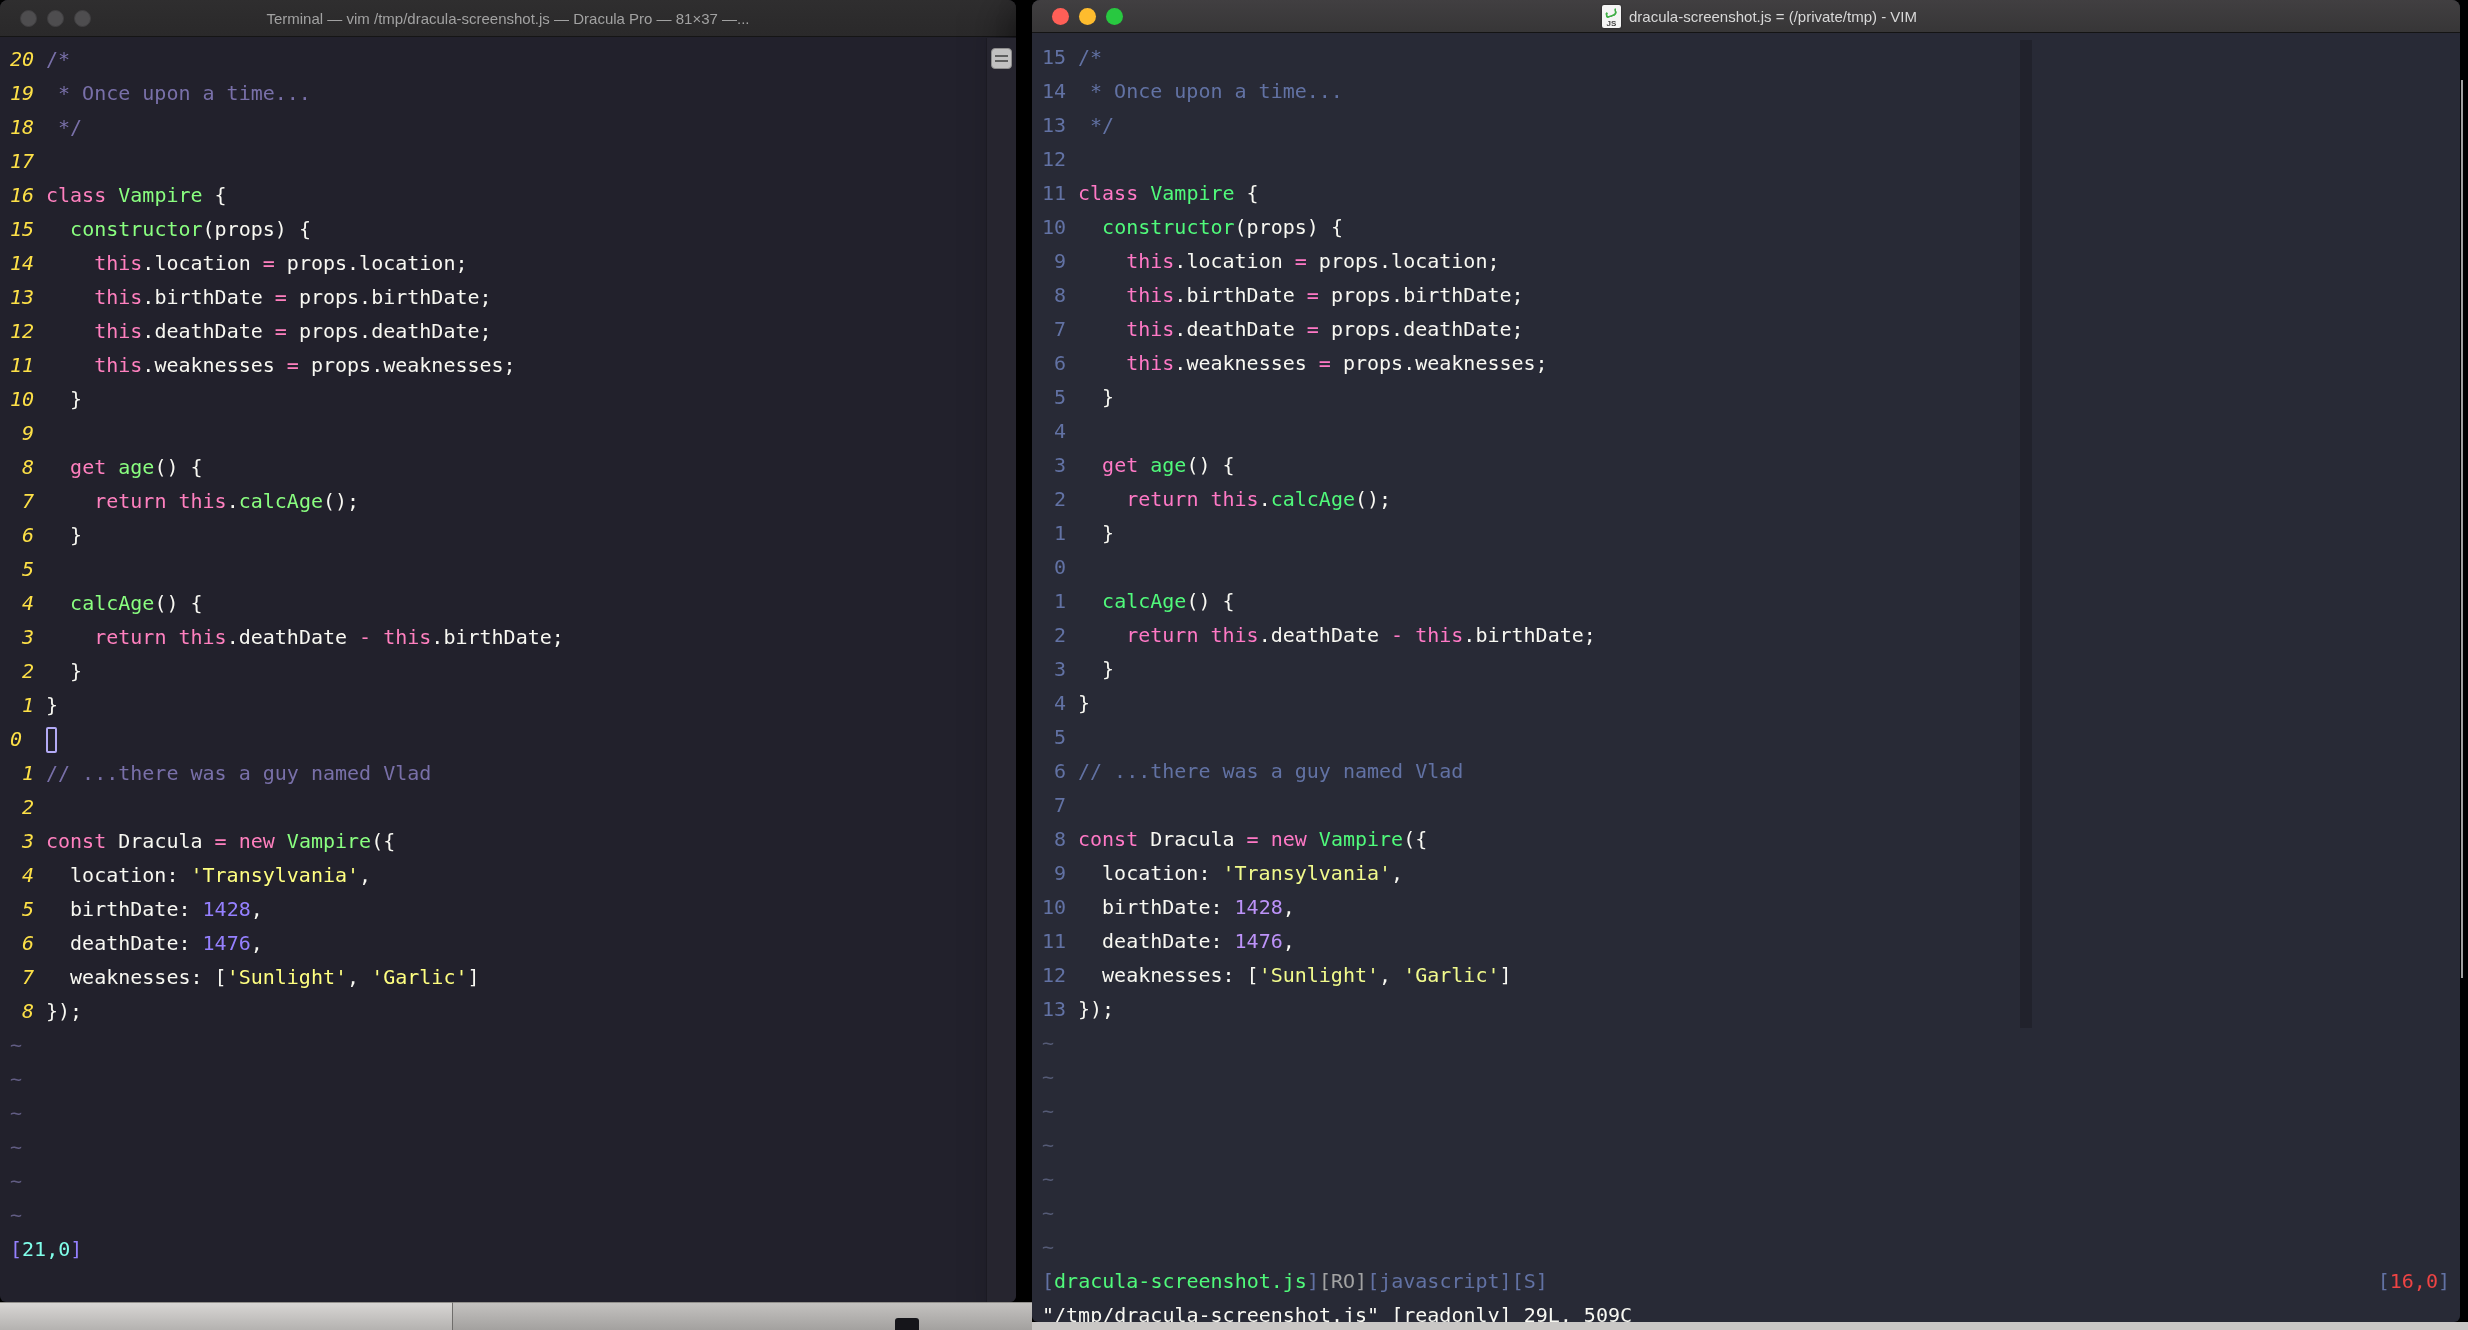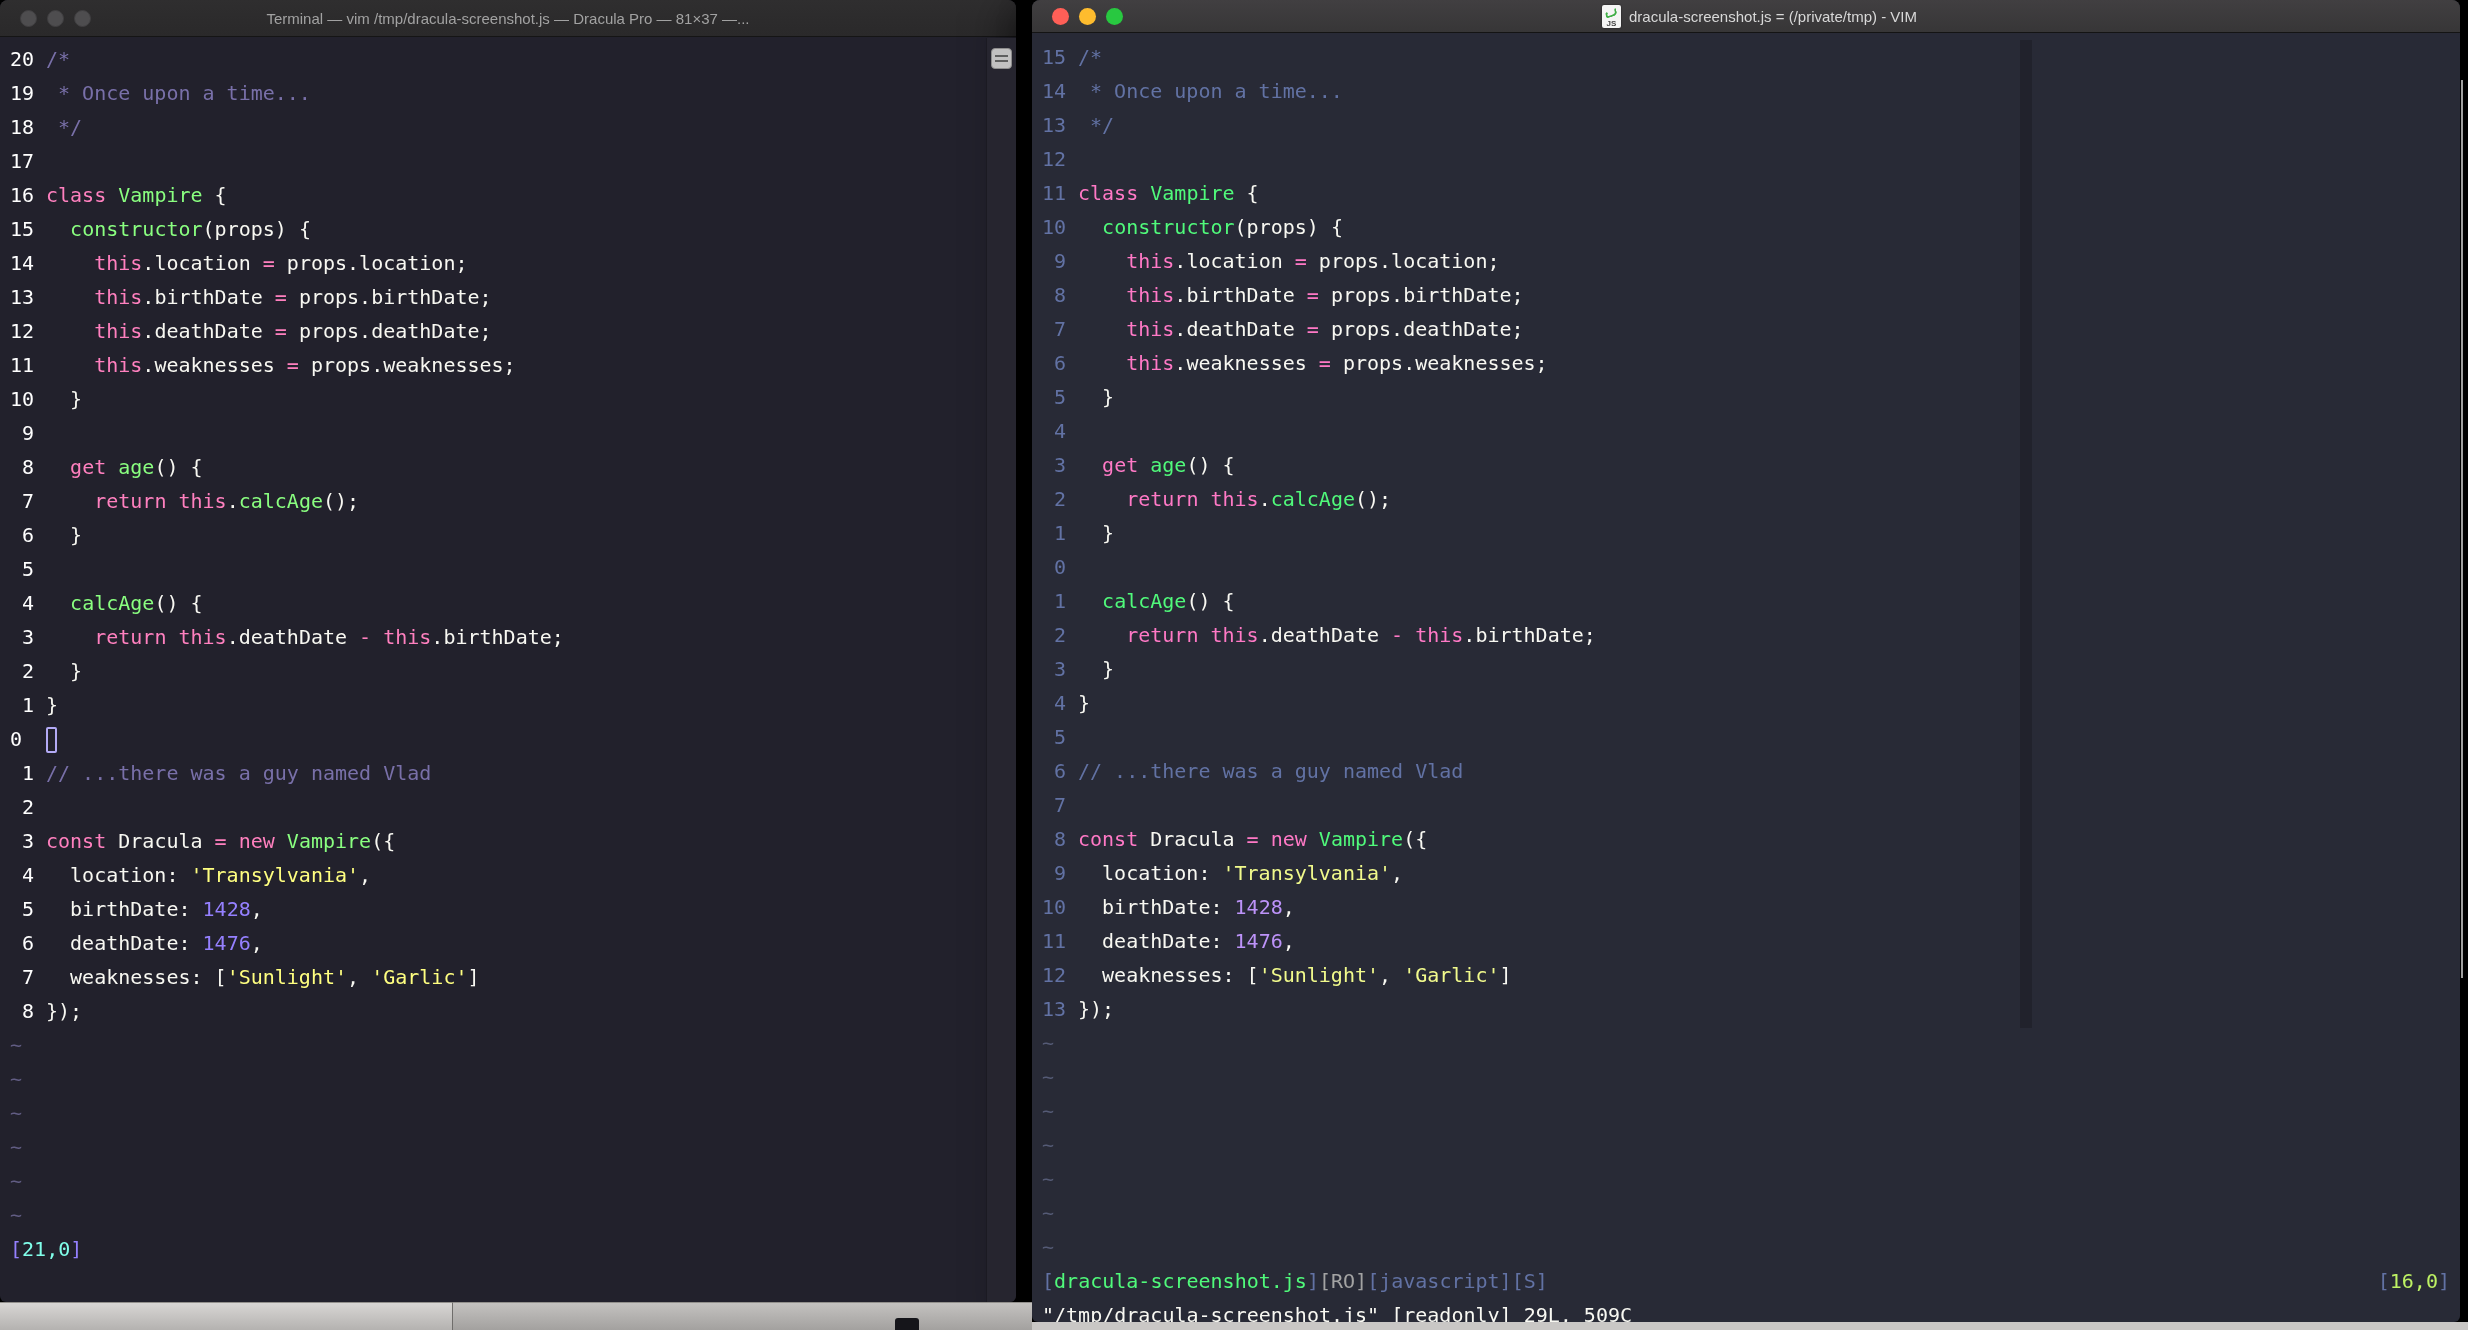--- a/index.html
+++ b/index.html
@@ -20,21 +20,21 @@
   .gray  { background:#4e4d4f; border:1px solid #403f41; }
   .red    { background:#ff5f57; } .yellow { background:#febc2e; } .green-l { background:#28c840; }
 
   .content { position:relative; padding:5px 0 0 10px; z-index:1; }
   .row { height:34px; line-height:34px; font-size:20px; display:flex; white-space:pre; }
   .num { width:24px; flex:none; text-align:right; margin-right:12px; }
   .num-cur { text-align:left; }
   .code { white-space:pre; }
   .tilde-row { height:34px; line-height:34px; font-size:20px; }
 
-  .win-left .num { color:#ffffff; }
+  .win-left .num { color:#fde047;font-style:italic; }
   .win-left .tilde { color:#625d84; }
   .win-left .c-fg{color:#f8f8f2} .win-left .c-comment{color:#7970a9}
   .win-left .c-pink{color:#ff80bf} .win-left .c-green{color:#8aff80}
   .win-left .c-yellow{color:#ffff80} .win-left .c-purple{color:#9580ff}
   .win-left .c-sbr{color:#9580ff} .win-left .c-sfile{color:#8aff80}
   .win-left .c-sft{color:#7970a9} .win-left .c-scur{color:#80ffea}
 
   .cursor-hollow { display:inline-block; width:11px; height:26px; border:2px solid #b3aaf5;
                    border-radius:2px; position:relative; top:5px; }
 
@@ -58,21 +58,21 @@
                display:flex; align-items:center; justify-content:center; gap:8px;
                font-family:"Liberation Sans", sans-serif; font-size:15px; color:#d8d8d8; }
   .win-right .content { padding-top:7px; }
 
   .win-right .num { color:#6272a4; }
   .win-right .tilde { color:#555b76; }
   .win-right .c-fg{color:#f8f8f2} .win-right .c-comment{color:#6272a4}
   .win-right .c-pink{color:#ff79c6} .win-right .c-green{color:#50fa7b}
   .win-right .c-yellow{color:#f1fa8c} .win-right .c-purple{color:#bd93f9}
   .win-right .c-sbr{color:#6272a4} .win-right .c-sfile{color:#50fa7b}
-  .win-right .c-sft{color:#6272a4} .win-right .c-scur{color:#bef264}
+  .win-right .c-sft{color:#6272a4} .win-right .c-scur{color:#ef4444}
   .win-right .c-sro{color:#a3a3a3}
   .win-right .statusline { padding-right:10px; }
   .cmdline { color:#f8f8f2; }
 
   .colorcolumn { position:absolute; left:988px; top:40px; width:12px; height:988px;
                  background:#21222c; z-index:0; }
 
   .doc-icon { width:19px; height:23px; background:#f4f4f4; border-radius:2px; position:relative;
               flex:none; box-shadow:0 0 2px rgba(0,0,0,.6);margin-left:27px; }
   .doc-icon .scribble { position:absolute; left:3px; top:4px; width:12px; height:8px;

